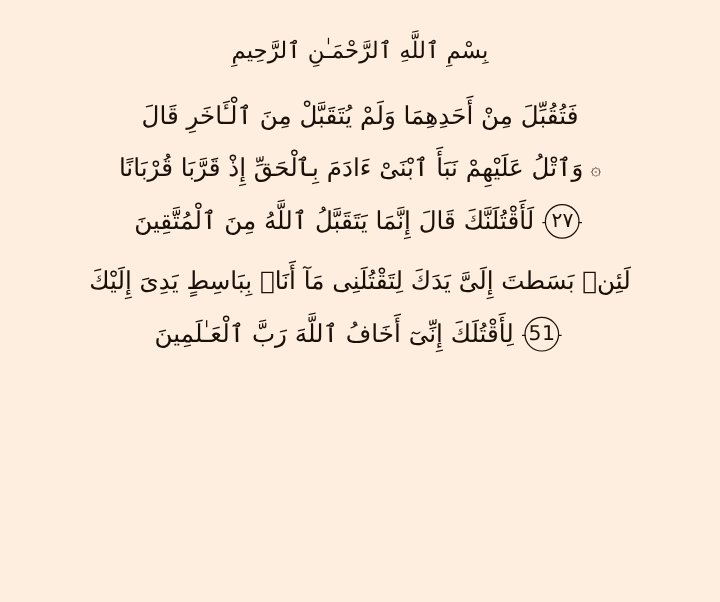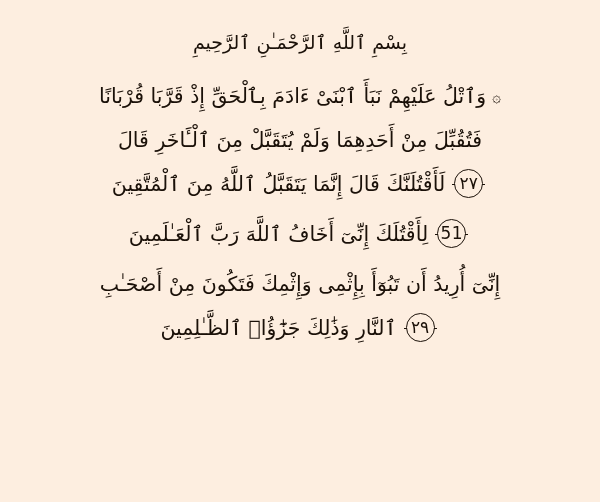--- a/index.html
+++ b/index.html
@@ -103,39 +103,34 @@
 <body>
 
 <div class="page">
 
   <div class="basmala">بِسْمِ ٱللَّهِ ٱلرَّحْمَـٰنِ ٱلرَّحِيمِ</div>
 
   <div class="verses">
 
     <div class="verse-block">
       <div class="line">
-        <span class="ruku-mark">۞</span><span>وَٱتْلُ عَلَيْهِمْ نَبَأَ ٱبْنَىْ ءَادَمَ بِٱلْحَقِّ إِذْ قَرَّبَا قُرْبَانًا</span>
+        <span>فَتُقُبِّلَ مِنْ أَحَدِهِمَا وَلَمْ يُتَقَبَّلْ مِنَ ٱلْـَٔاخَرِ قَالَ</span>
       </div>
       <div class="line">
-        <span>فَتُقُبِّلَ مِنْ أَحَدِهِمَا وَلَمْ يُتَقَبَّلْ مِنَ ٱلْـَٔاخَرِ قَالَ</span>
+        <span class="ruku-mark">۞</span><span>وَٱتْلُ عَلَيْهِمْ نَبَأَ ٱبْنَىْ ءَادَمَ بِٱلْحَقِّ إِذْ قَرَّبَا قُرْبَانًا</span>
       </div>
       <div class="line">
         <span class="ayah-mark">٢٧</span><span class="sep"></span><span>لَأَقْتُلَنَّكَ قَالَ إِنَّمَا يَتَقَبَّلُ ٱللَّهُ مِنَ ٱلْمُتَّقِينَ</span>
       </div>
     </div>
 
     <div class="verse-block">
       <div class="line">
+        <span>لَئِنۢ بَسَطتَ إِلَىَّ يَدَكَ لِتَقْتُلَنِى مَآ أَنَا۠ بِبَاسِطٍ يَدِىَ إِلَيْكَ</span>
+      </div>
+      <div class="line">
         <span class="ayah-mark">51</span><span class="sep"></span><span>لِأَقْتُلَكَ إِنِّىٓ أَخَافُ ٱللَّهَ رَبَّ ٱلْعَـٰلَمِينَ</span>
       </div>
     </div>
 
-    <div class="verse-block">
-      <div class="line">
-        <span>إِنِّىٓ أُرِيدُ أَن تَبُوٓأَ بِإِثْمِى وَإِثْمِكَ فَتَكُونَ مِنْ أَصْحَـٰبِ</span>
-      </div>
-      <div class="line">
-        <span class="ayah-mark">٢٩</span><span class="sep"></span><span>ٱلنَّارِ وَذَٰلِكَ جَزَٰٓؤُا۟ ٱلظَّـٰلِمِينَ</span>
-      </div>
-    </div>
 
   </div>
 </div>
 
 </body></html>

